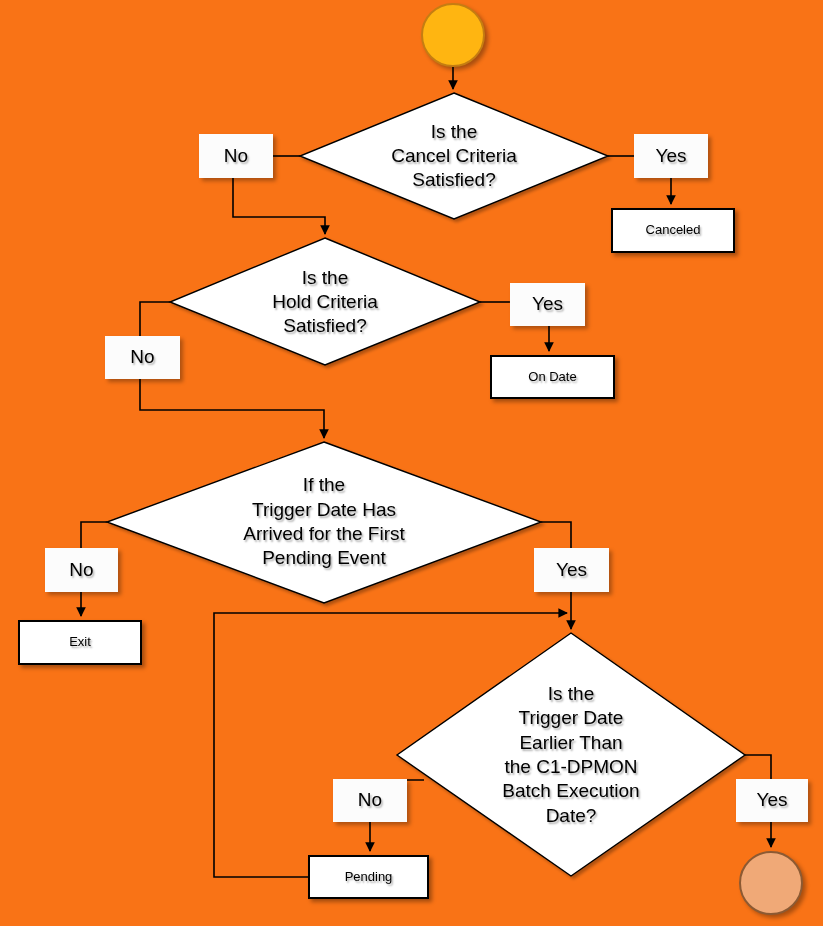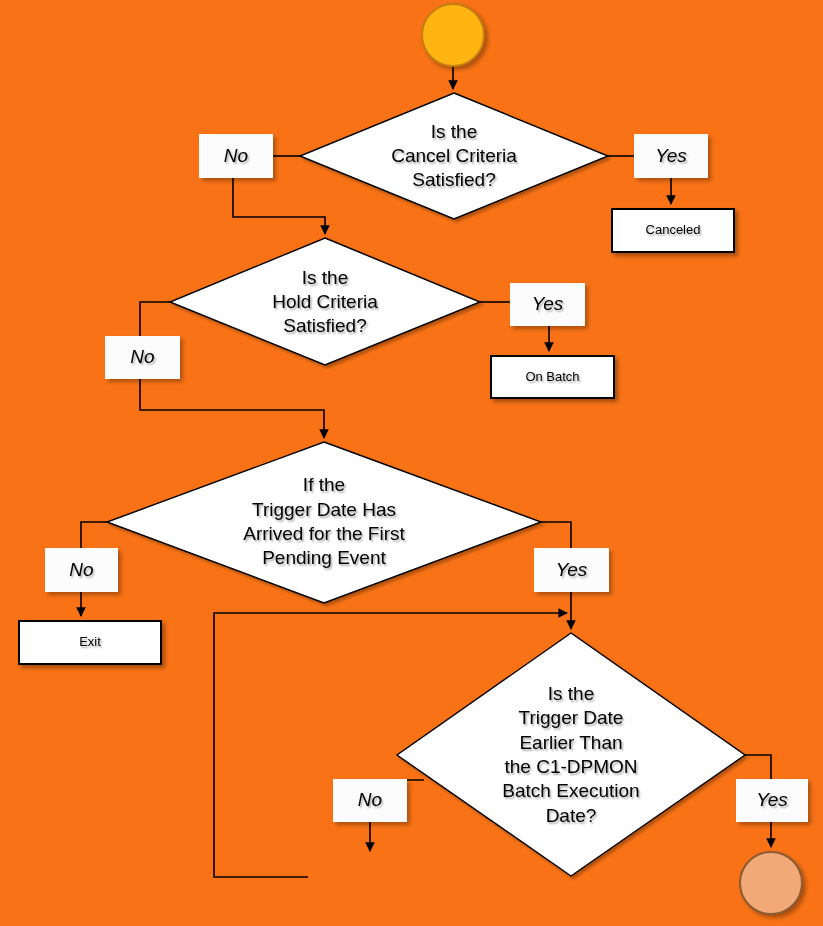--- a/index.html
+++ b/index.html
@@ -50,21 +50,20 @@
     text-shadow: 1.5px 1.5px 2px rgba(0,0,0,0.33);
   }
   
   .edge-label {
     background: #fcfcfc;
     border: none;
     box-shadow: 3px 3px 4px rgba(0,0,0,0.30);
     font-size: 19px;
     color: #000000;
     line-height: 1.1;
-    font-style: italic;
   }
   .edge-label span {
     text-shadow: 1.5px 1.5px 2px rgba(0,0,0,0.30);
   }
   
   .diamond-text {
     position: absolute;
     display: flex;
     align-items: center;
     justify-content: center;
@@ -165,27 +164,30 @@
 Earlier Than
 the C1-DPMON
 Batch Execution
 Date?</div>
 
   <div class="node state-box" style="left:611px; top:208px; width:124px; height:45px;">
     <span>Canceled</span>
   </div>
 
   <div class="node state-box" style="left:490px; top:355px; width:125px; height:44px;">
-    <span>On Batch</span>
-  </div>
-
-  <div class="node state-box" style="left:18px; top:620px; width:144px; height:45px;">
+    <span>On Date</span>
+  </div>
+
+  <div class="node state-box" style="left:18px; top:620px; width:124px; height:45px;">
     <span>Exit</span>
   </div>
 
+  <div class="node state-box" style="left:308px; top:855px; width:121px; height:44px;">
+    <span>Pending</span>
+  </div>
 
   <div class="node edge-label" style="left:199px; top:134px; width:74px; height:44px;">
     <span>No</span>
   </div>
 
   <div class="node edge-label" style="left:634px; top:134px; width:74px; height:44px;">
     <span>Yes</span>
   </div>
 
   <div class="node edge-label" style="left:510px; top:283px; width:75px; height:43px;">

